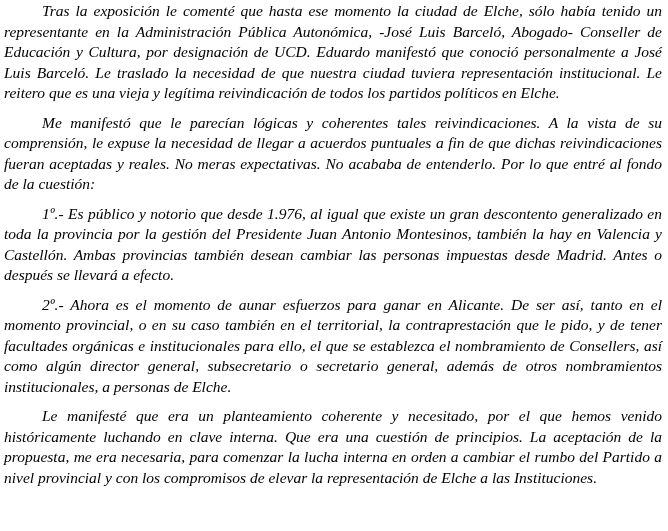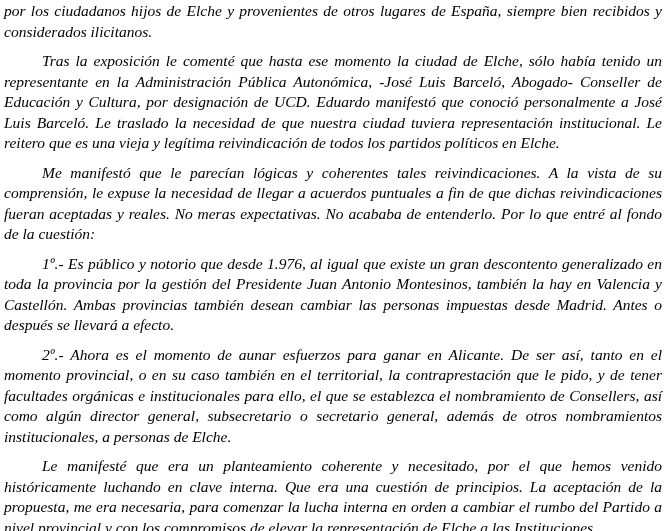--- a/index.html
+++ b/index.html
@@ -35,19 +35,18 @@
     text-indent: 0;
   }
   .page p:last-child {
     margin-bottom: 0;
   }
 </style>
 </head>
 <body>
 
 <main class="page">
-  <p class="continuation">por los ciudadanos hijos de Elche y provenientes de otros lugares de España, siempre bien recibidos y considerados ilicitanos.</p>
   <p>Tras la exposición le comenté que hasta ese momento la ciudad de Elche, sólo había tenido un representante en la Administración Pública Autonómica, -José Luis Barceló, Abogado- Conseller de Educación y Cultura, por designación de UCD. Eduardo manifestó que conoció personalmente a José Luis Barceló. Le traslado la necesidad de que nuestra ciudad tuviera representación institucional. Le reitero que es una vieja y legítima reivindicación de todos los partidos políticos en Elche.</p>
   <p>Me manifestó que le parecían lógicas y coherentes tales reivindicaciones. A la vista de su comprensión, le expuse la necesidad de llegar a acuerdos puntuales a fin de que dichas reivindicaciones fueran aceptadas y reales. No meras expectativas. No acababa de entenderlo. Por lo que entré al fondo de la cuestión:</p>
   <p>1º.- Es público y notorio que desde 1.976, al igual que existe un gran descontento generalizado en toda la provincia por la gestión del Presidente Juan Antonio Montesinos, también la hay en Valencia y Castellón. Ambas provincias también desean cambiar las personas impuestas desde Madrid. Antes o después se llevará a efecto.</p>
   <p>2º.- Ahora es el momento de aunar esfuerzos para ganar en Alicante. De ser así, tanto en el momento provincial, o en su caso también en el territorial, la contraprestación que le pido, y de tener facultades orgánicas e institucionales para ello, el que se establezca el nombramiento de Consellers, así como algún director general, subsecretario o secretario general, además de otros nombramientos institucionales, a personas de Elche.</p>
   <p>Le manifesté que era un planteamiento coherente y necesitado, por el que hemos venido históricamente luchando en clave interna. Que era una cuestión de principios. La aceptación de la propuesta, me era necesaria, para comenzar la lucha interna en orden a cambiar el rumbo del Partido a nivel provincial y con los compromisos de elevar la representación de Elche a las Instituciones.</p>
 </main>
 
 </body></html>

